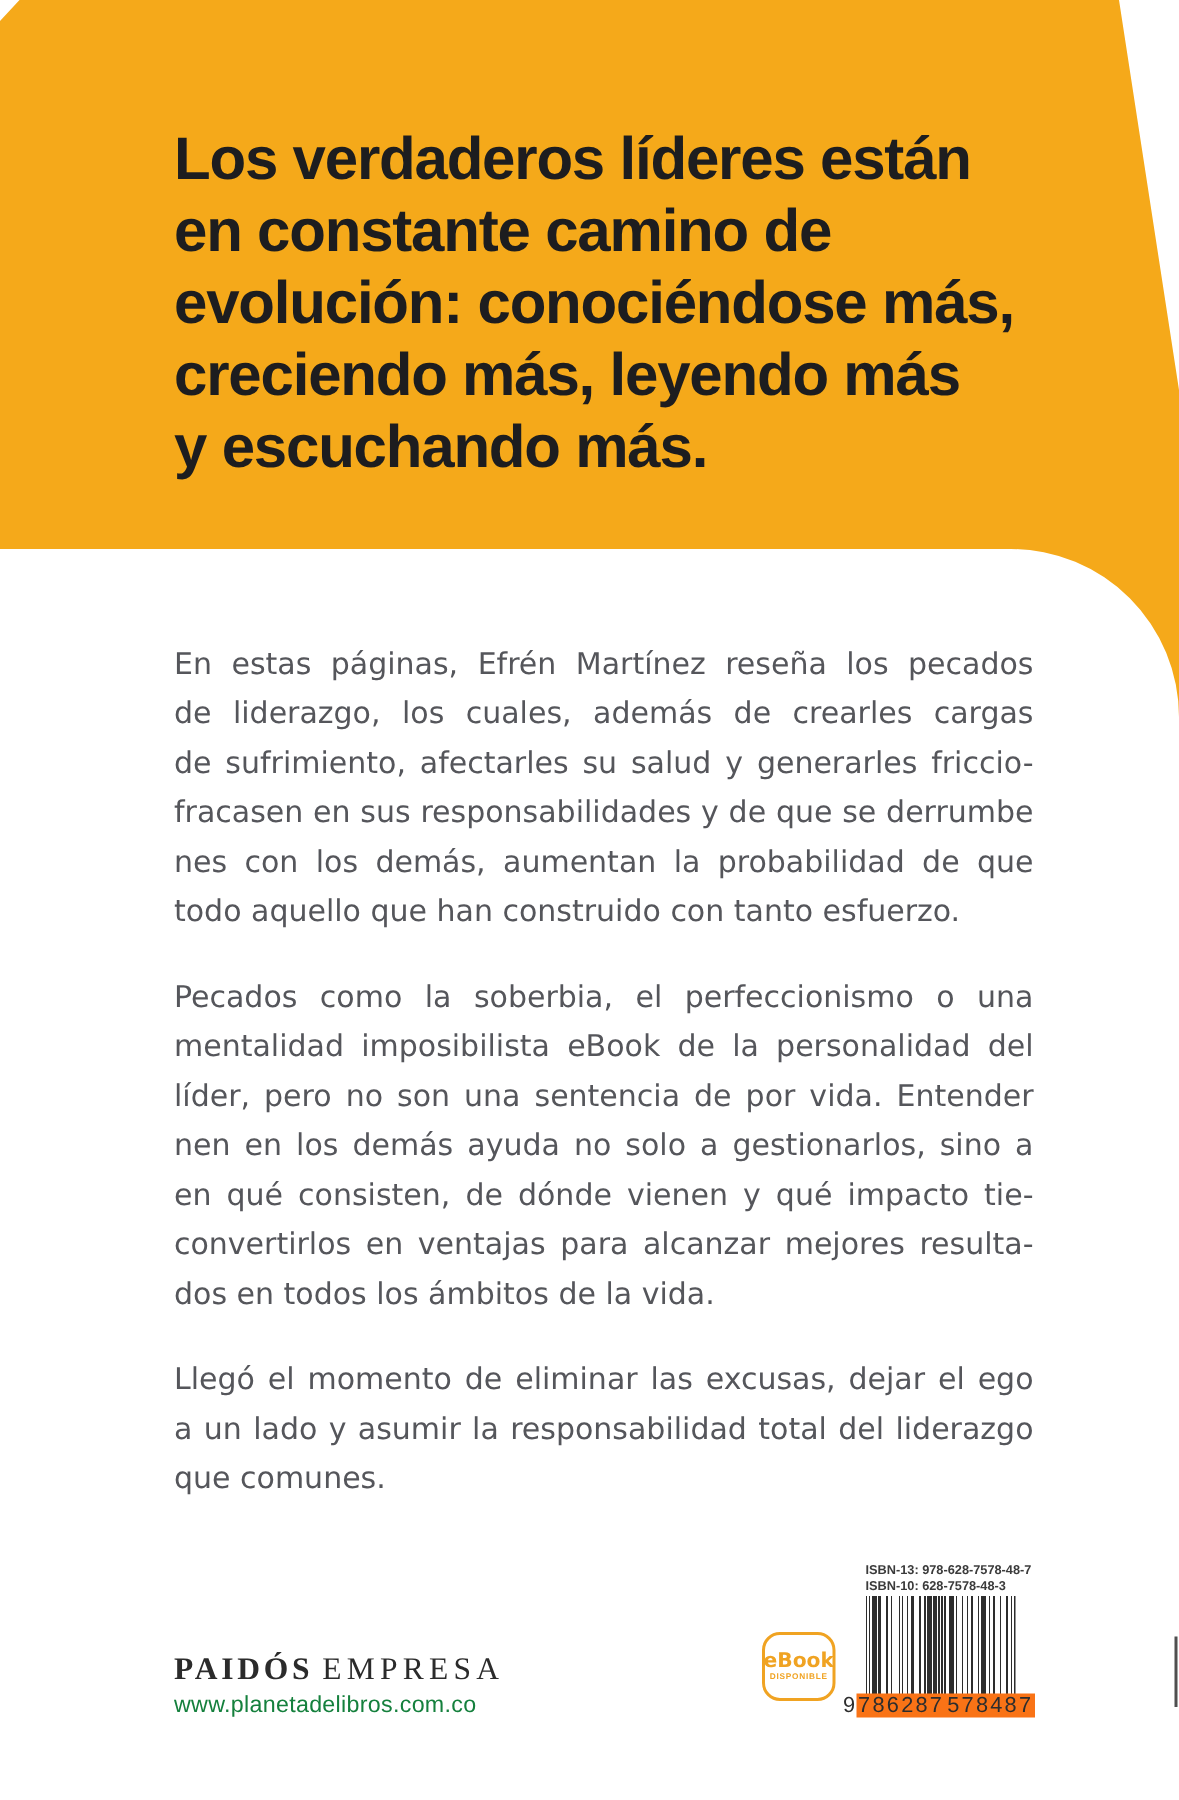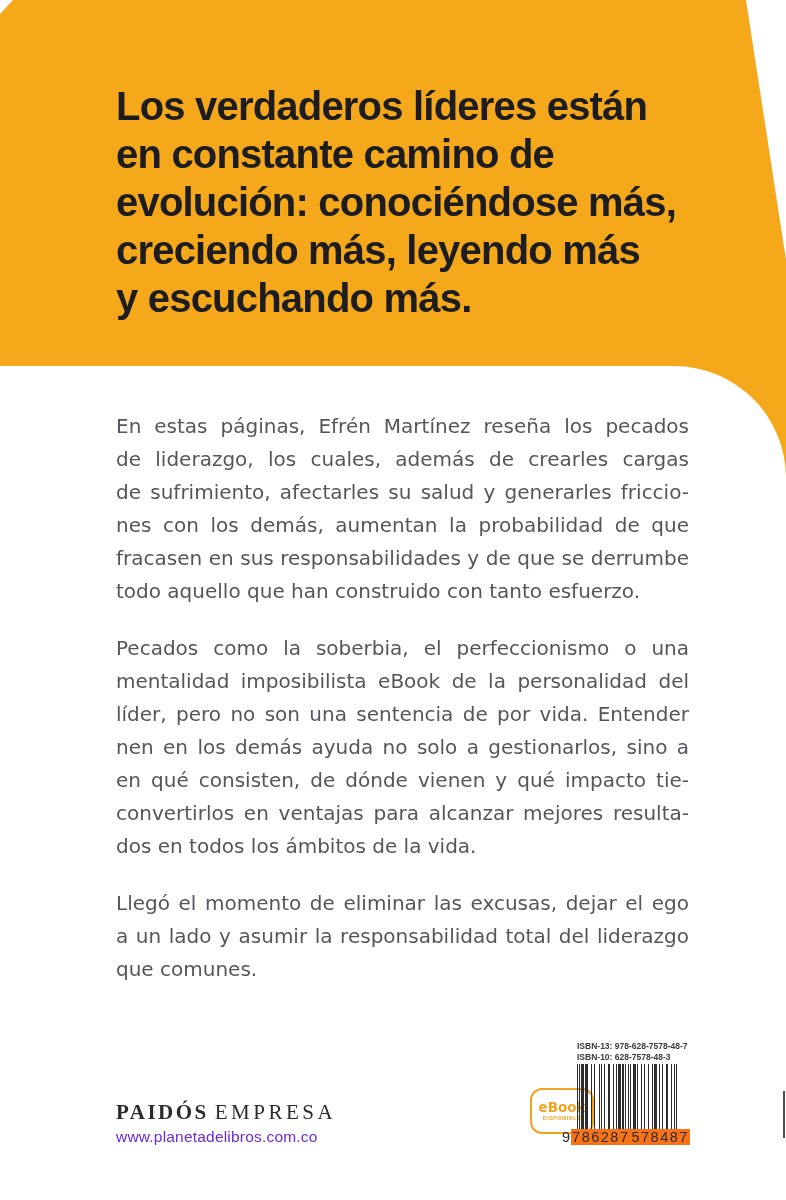--- a/index.html
+++ b/index.html
@@ -15,36 +15,36 @@
     position:absolute;left:116px;top:82px;width:645px;
     font-family:"Liberation Sans",sans-serif;
     font-weight:700;font-size:40px;line-height:48px;
     letter-spacing:-0.8px;color:var(--title-text,#1d1d1f);
   }
   .body-block{
     position:absolute;left:116px;top:410px;width:573px;
     font-family:"DejaVu Sans","Liberation Sans",sans-serif;
     font-size:20px;line-height:33px;color:var(--body-text,#55565b);
   }
-  .body-par{margin:0 0 24px 0;}
+  .body-par{margin:16px 0 24px 0;}
   .body-line{text-align:justify;text-align-last:justify;}
   .body-line.last-line{text-align-last:left;}
   .logo-block{position:absolute;left:116px;top:1100px;}
   .logo-name{
     font-family:"Liberation Serif",serif;font-size:21px;line-height:24px;
     color:var(--logo-text,#2b2b2b);white-space:nowrap;
   }
   .logo-primary{font-weight:700;letter-spacing:2.5px;}
   .logo-secondary{font-weight:400;letter-spacing:3.5px;margin-left:6px;}
   .logo-site{
     font-family:"Liberation Sans",sans-serif;font-size:15.5px;line-height:20px;
-    color:#6d28d9;margin-top:3px;letter-spacing:0.2px;
+    color:#15803d;margin-top:3px;letter-spacing:0.2px;
   }
   .ebook-badge{
-    position:absolute;left:530px;top:1088px;width:64px;height:46px;
+    position:absolute;left:508px;top:1088px;width:49px;height:46px;
     border:2.5px solid var(--badge,#f0a322);border-radius:12px;
     background:#fff;display:flex;flex-direction:column;
     align-items:center;justify-content:center;box-sizing:border-box;
   }
   .ebook-title{
     font-family:"DejaVu Sans",sans-serif;font-size:13.5px;line-height:15px;
     font-weight:600;color:var(--badge,#f0a322);
   }
   .ebook-sub{
     font-family:"Liberation Sans",sans-serif;font-size:5.5px;line-height:7px;
@@ -84,22 +84,22 @@
       <div>evolución: conociéndose más,</div>
       <div>creciendo más, leyendo más</div>
       <div>y escuchando más.</div>
     </div>
 
   <div class="body-block" id="body-block">
       <div class="body-par">
         <div class="body-line">En estas páginas, Efrén Martínez reseña los pecados</div>
         <div class="body-line">de liderazgo, los cuales, además de crearles cargas</div>
         <div class="body-line">de sufrimiento, afectarles su salud y generarles friccio-</div>
+        <div class="body-line">fracasen en sus responsabilidades y de que se derrumbe</div>
         <div class="body-line">nes con los demás, aumentan la probabilidad de que</div>
-        <div class="body-line">fracasen en sus responsabilidades y de que se derrumbe</div>
         <div class="body-line last-line">todo aquello que han construido con tanto esfuerzo.</div>
       </div>
       <div class="body-par">
         <div class="body-line">Pecados como la soberbia, el perfeccionismo o una</div>
         <div class="body-line">mentalidad imposibilista eBook de la personalidad del</div>
         <div class="body-line">líder, pero no son una sentencia de por vida. Entender</div>
         <div class="body-line">nen en los demás ayuda no solo a gestionarlos, sino a</div>
         <div class="body-line">en qué consisten, de dónde vienen y qué impacto tie-</div>
         <div class="body-line">convertirlos en ventajas para alcanzar mejores resulta-</div>
         <div class="body-line last-line">dos en todos los ámbitos de la vida.</div>

